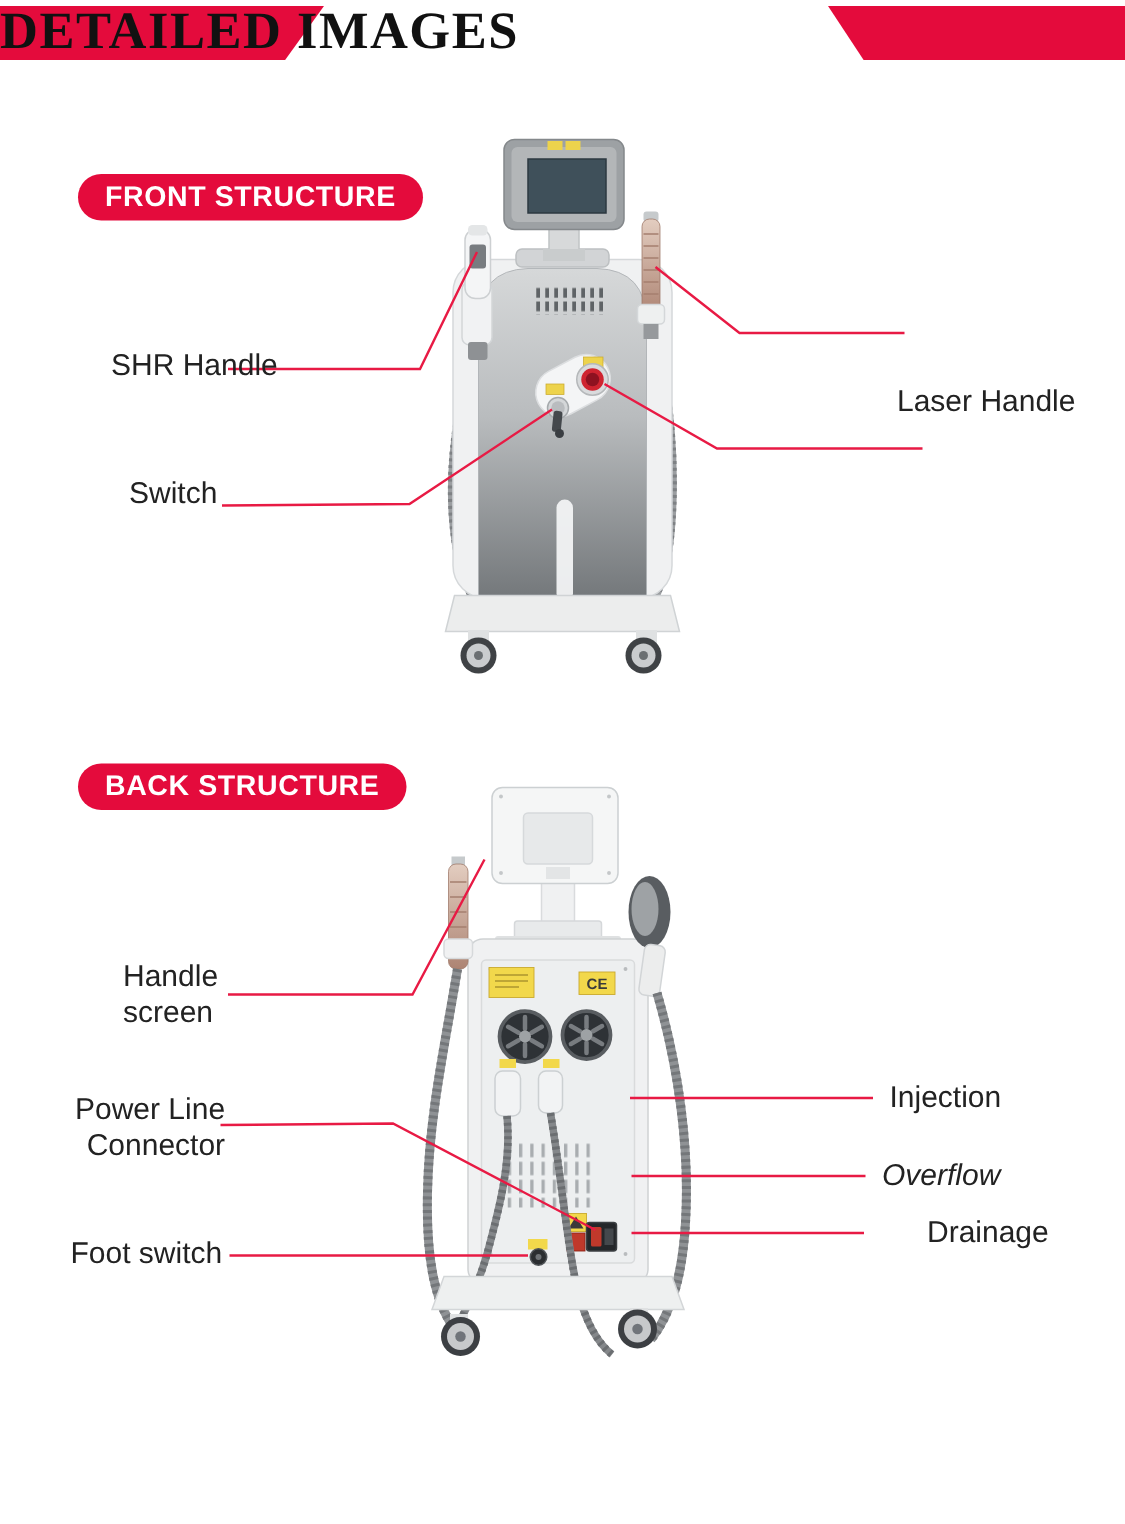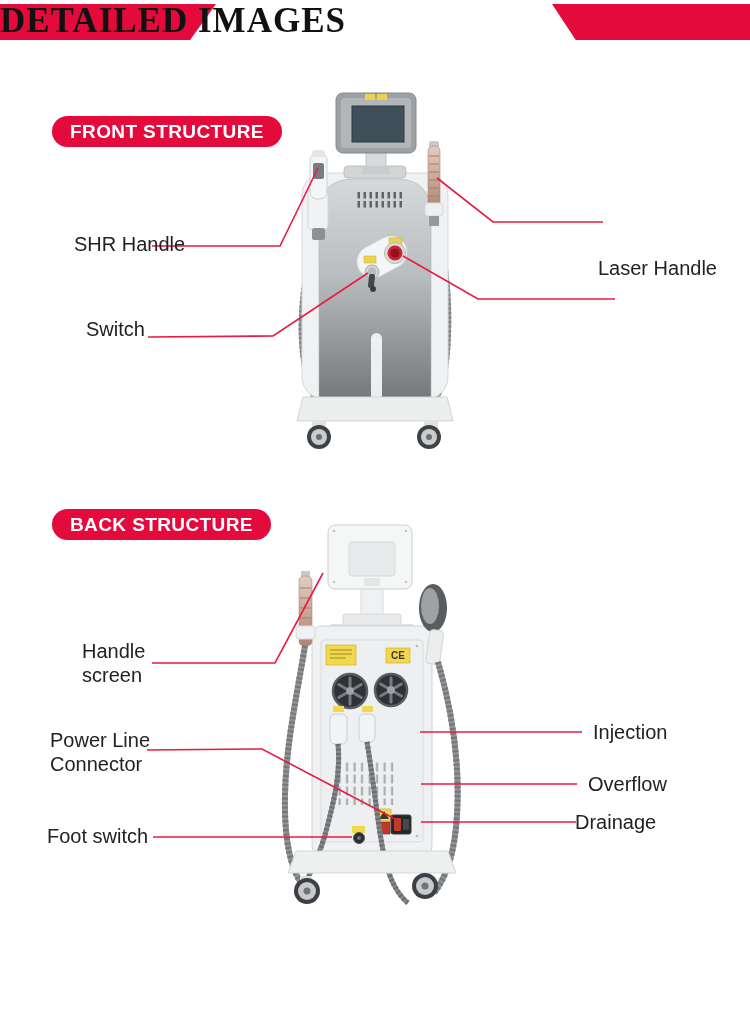--- a/index.html
+++ b/index.html
@@ -273,20 +273,20 @@
       <polyline points="421,822 576,822"></polyline>
     </g>
   </svg>
 
   <div class="label" style="left:50px;top:232px;margin-left:24px;">SHR Handle</div>
   <div class="label" style="left:598px;top:208px;margin-top:48px;">Laser Handle</div>
   <div class="label" style="left:86px;top:317px;">Switch</div>
 
   <div class="label" style="left:82px;top:639px;">Handle
 screen</div>
-  <div class="label" style="left:50px;top:728px;">Power Line
+  <div class="label" style="left:50px;top:728px;text-align:right;">Power Line
 Connector</div>
   <div class="label" style="left:47px;top:824px;">Foot switch</div>
   <div class="label" style="left:593px;top:720px;text-align:right;">Injection</div>
-  <div class="label" style="left:588px;top:772px;">Overflow</div>
-  <div class="label" style="left:575px;top:810px;">Drainage</div>
+  <div class="label" style="left:588px;top:772px;font-style:italic;">Overflow</div>
+  <div class="label" style="left:618px;top:810px;">Drainage</div>
 
 </div>
 
 </body></html>

